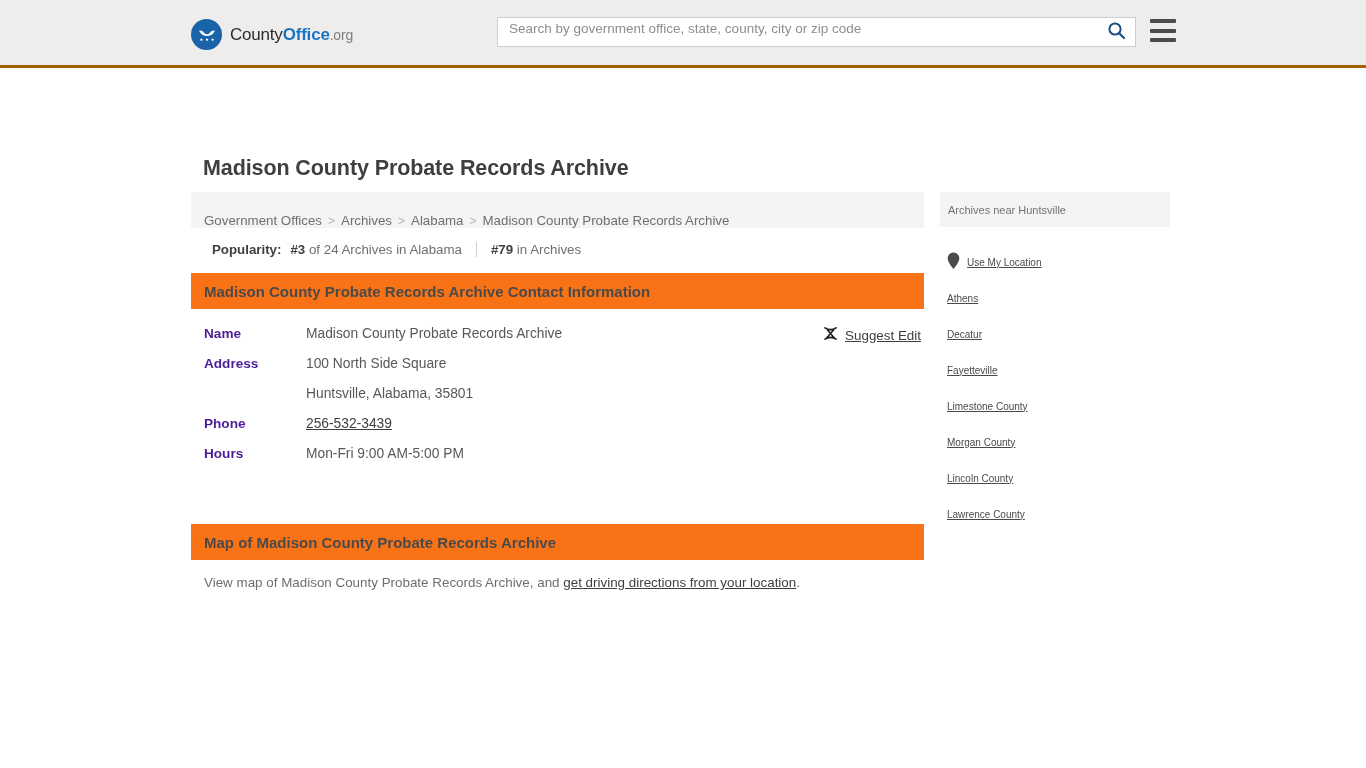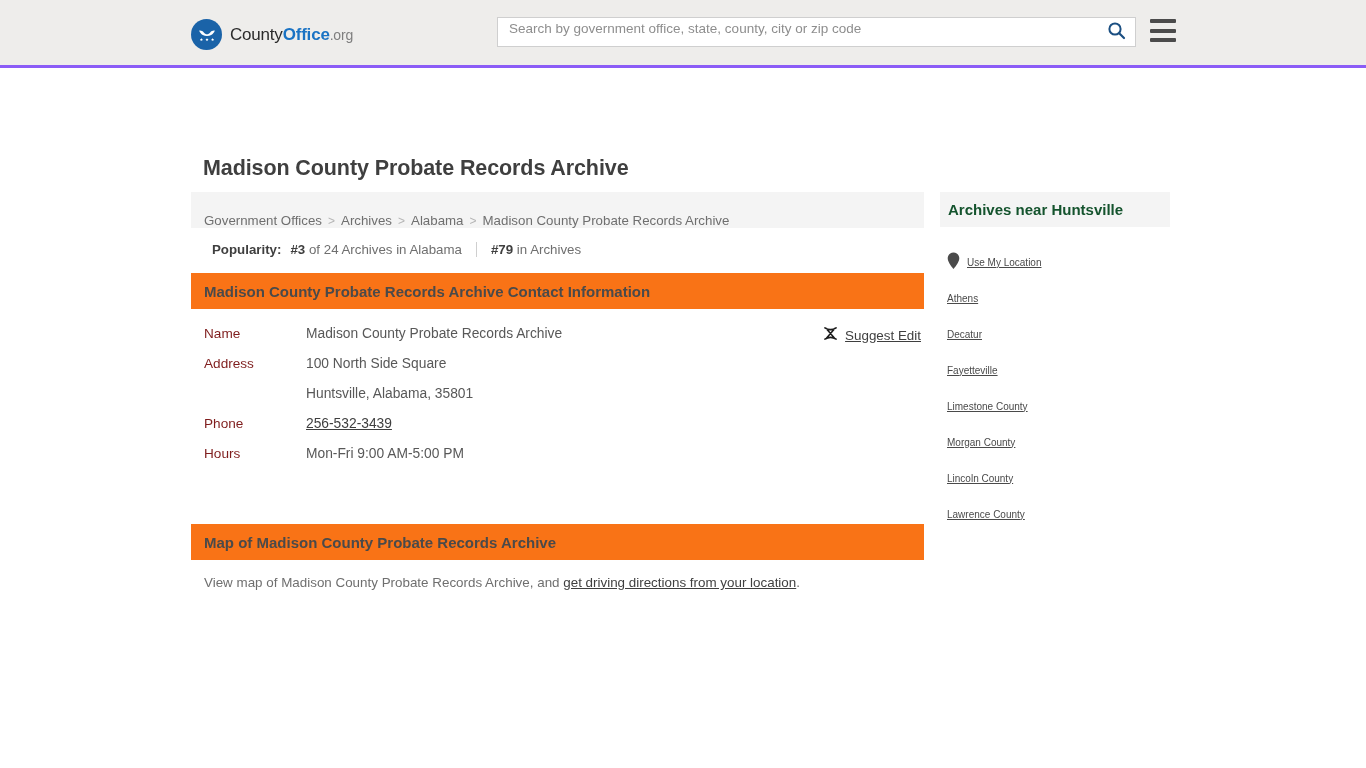--- a/index.html
+++ b/index.html
@@ -11,21 +11,21 @@
     font-family: "Liberation Sans", sans-serif;
     overflow: hidden;
   }
 
   
   .site-header {
     position: relative;
     width: 100%;
     height: 68px;
     background: #eeedeb;
-    border-bottom: 3px solid #8b5cf6;
+    border-bottom: 3px solid #a16207;
     display: flex;
     align-items: center;
   }
 
   .brand {
     position: absolute;
     left: 191px;
     top: 19px;
     display: flex;
     align-items: center;
@@ -202,22 +202,22 @@
   .detail-row {
     display: flex;
     align-items: flex-start;
     padding: 0 0 0 13px;
     height: 30px;
   }
   .detail-key {
     width: 102px;
     flex-shrink: 0;
     font-size: 13.6px;
-    font-weight: normal;
-    color: #7f1d1d;
+    font-weight: bold;
+    color: #4c1d95;
   }
   .detail-val {
     font-size: 13.8px;
     color: #585858;
   }
   .detail-val a {
     color: #3f3f3f;
     text-decoration: underline;
     cursor: pointer;
   }
@@ -257,23 +257,23 @@
     left: 940px;
     top: 124px;
     width: 230px;
   }
   .sidebar-header {
     background: #f4f4f4;
     height: 35px;
     display: flex;
     align-items: center;
     padding-left: 8px;
-    font-size: 15px;
-    font-weight: bold;
-    color: #14532d;
+    font-size: 11px;
+    font-weight: normal;
+    color: #737373;
     white-space: nowrap;
   }
   .sidebar-list { padding-top: 17px; }
   .sidebar-item {
     display: flex;
     align-items: center;
     gap: 7px;
     height: 36px;
     padding-left: 7px;
   }

